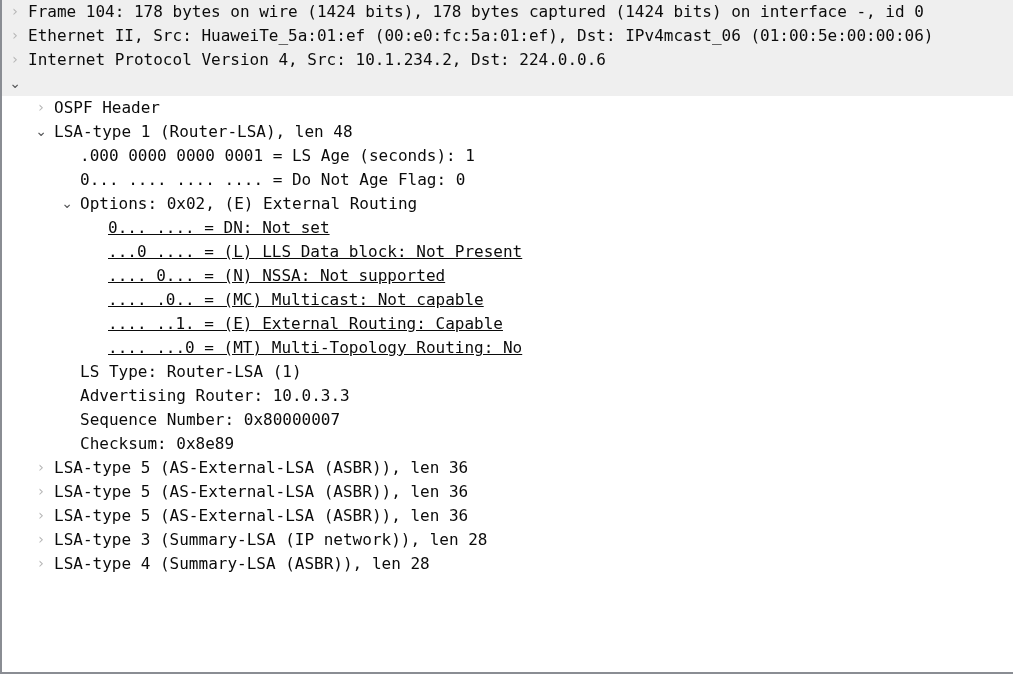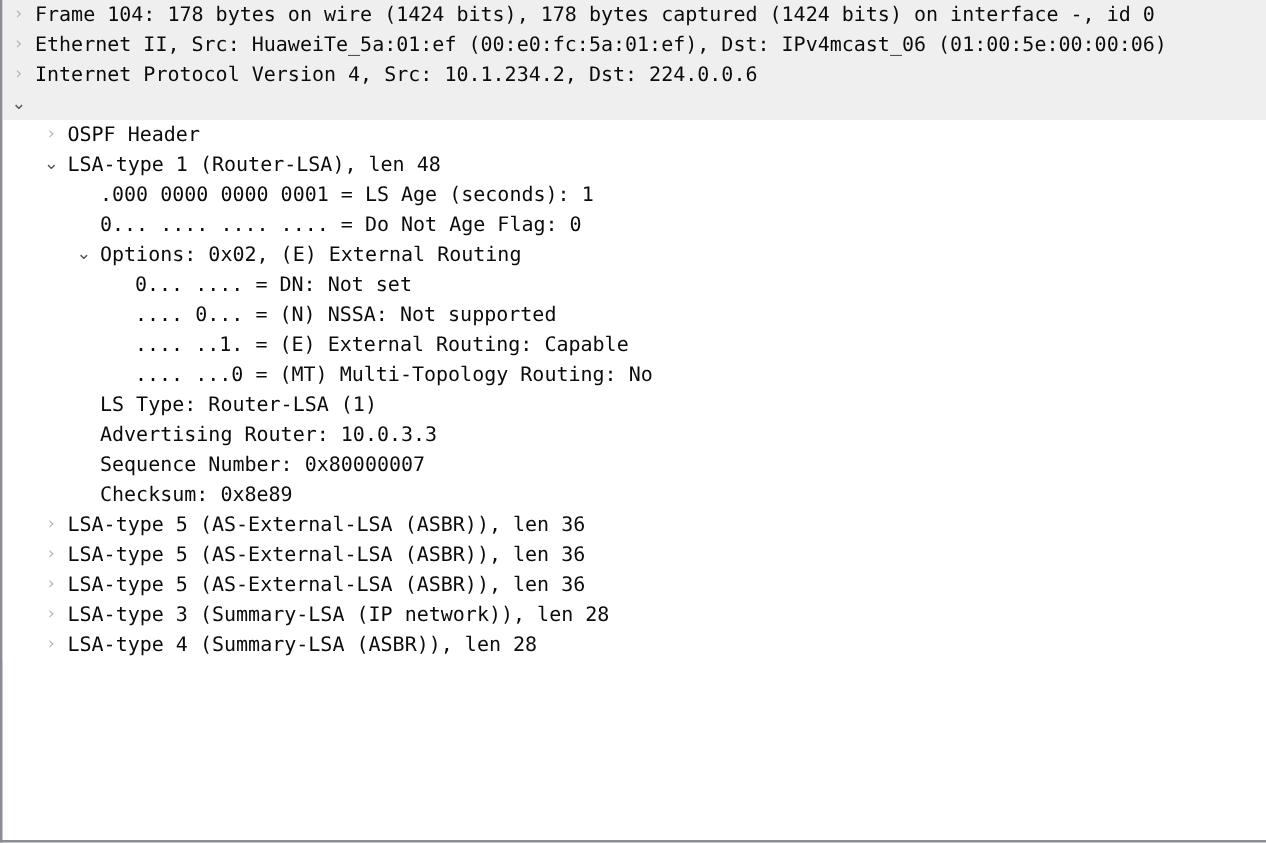--- a/index.html
+++ b/index.html
@@ -72,38 +72,40 @@
   
   .d0 > .twisty { left: 6px; }
   .d0 > .label  { left: 26px; }
 
   .d1 > .twisty { left: 32px; }
   .d1 > .label  { left: 52px; }
 
   .d2 > .twisty { left: 58px; }
   .d2 > .label  { left: 78px; }
 
-  .d3 > .label  { left: 106px; }
+  .d3 > .label  { left: 106px; text-decoration: underline; }
 </style>
 </head>
 <body>
 
 <div id="packet-detail-pane">
   <div class="tree" id="tree-root">
       <div class="row d0 sel"><span class="twisty collapsed">›</span><span class="label">Frame 104: 178 bytes on wire (1424 bits), 178 bytes captured (1424 bits) on interface -, id 0</span></div>
       <div class="row d0 sel"><span class="twisty collapsed">›</span><span class="label">Ethernet II, Src: HuaweiTe_5a:01:ef (00:e0:fc:5a:01:ef), Dst: IPv4mcast_06 (01:00:5e:00:00:06)</span></div>
       <div class="row d0 sel"><span class="twisty collapsed">›</span><span class="label">Internet Protocol Version 4, Src: 10.1.234.2, Dst: 224.0.0.6</span></div>
       <div class="row d0 sel"><span class="twisty expanded">⌄</span></div>
       <div class="row d1"><span class="twisty collapsed">›</span><span class="label">OSPF Header</span></div>
       <div class="row d1"><span class="twisty expanded">⌄</span><span class="label">LSA-type 1 (Router-LSA), len 48</span></div>
       <div class="row d2"><span class="label">.000 0000 0000 0001 = LS Age (seconds): 1</span></div>
       <div class="row d2"><span class="label">0... .... .... .... = Do Not Age Flag: 0</span></div>
       <div class="row d2"><span class="twisty expanded">⌄</span><span class="label">Options: 0x02, (E) External Routing</span></div>
       <div class="row d3"><span class="label">0... .... = DN: Not set</span></div>
+      <div class="row d3"><span class="label">...0 .... = (L) LLS Data block: Not Present</span></div>
       <div class="row d3"><span class="label">.... 0... = (N) NSSA: Not supported</span></div>
+      <div class="row d3"><span class="label">.... .0.. = (MC) Multicast: Not capable</span></div>
       <div class="row d3"><span class="label">.... ..1. = (E) External Routing: Capable</span></div>
       <div class="row d3"><span class="label">.... ...0 = (MT) Multi-Topology Routing: No</span></div>
       <div class="row d2"><span class="label">LS Type: Router-LSA (1)</span></div>
       <div class="row d2"><span class="label">Advertising Router: 10.0.3.3</span></div>
       <div class="row d2"><span class="label">Sequence Number: 0x80000007</span></div>
       <div class="row d2"><span class="label">Checksum: 0x8e89</span></div>
       <div class="row d1"><span class="twisty collapsed">›</span><span class="label">LSA-type 5 (AS-External-LSA (ASBR)), len 36</span></div>
       <div class="row d1"><span class="twisty collapsed">›</span><span class="label">LSA-type 5 (AS-External-LSA (ASBR)), len 36</span></div>
       <div class="row d1"><span class="twisty collapsed">›</span><span class="label">LSA-type 5 (AS-External-LSA (ASBR)), len 36</span></div>
       <div class="row d1"><span class="twisty collapsed">›</span><span class="label">LSA-type 3 (Summary-LSA (IP network)), len 28</span></div>

